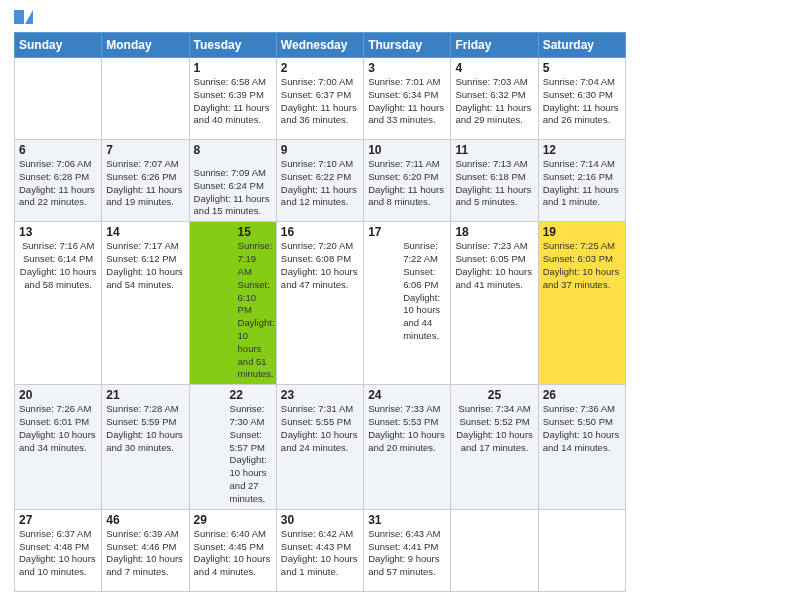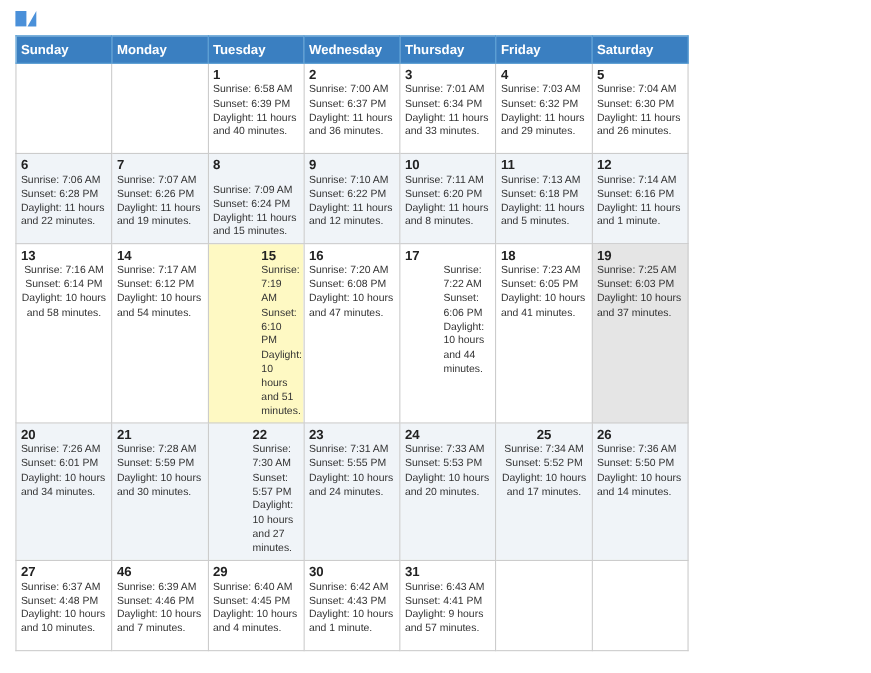--- a/index.html
+++ b/index.html
@@ -202,38 +202,38 @@
           </td>
           <td style="background: rgb(240, 244, 248);">
             <span class="day-num">11</span>
             <div class="day-info" style="white-space: pre-line;">Sunrise: 7:13 AM
 Sunset: 6:18 PM
 Daylight: 11 hours and 5 minutes.</div>
           </td>
           <td style="background: rgb(240, 244, 248);">
             <span class="day-num">12</span>
             <div class="day-info" style="white-space: pre-line;">Sunrise: 7:14 AM
-Sunset: 6:16 PM
+Sunset: 2:16 PM
 Daylight: 11 hours and 1 minute.</div>
           </td>
         </tr>
         <tr>
           <td style="background: rgb(255, 255, 255);">
             <span class="day-num">13</span>
             <div class="day-info" style="white-space: pre-line; text-align: center;">Sunrise: 7:16 AM
 Sunset: 6:14 PM
 Daylight: 10 hours and 58 minutes.</div>
           </td>
           <td style="background: rgb(255, 255, 255);">
             <span class="day-num">14</span>
             <div class="day-info" style="white-space: pre-line;">Sunrise: 7:17 AM
 Sunset: 6:12 PM
 Daylight: 10 hours and 54 minutes.</div>
           </td>
-          <td style="background: #fef9c3; padding-left: 48px;">
+          <td style="background: #84cc16; padding-left: 48px;">
             <span class="day-num">15</span>
             <div class="day-info" style="white-space: pre-line;">Sunrise: 7:19 AM
 Sunset: 6:10 PM
 Daylight: 10 hours and 51 minutes.</div>
           </td>
           <td style="background: rgb(255, 255, 255);">
             <span class="day-num">16</span>
             <div class="day-info" style="white-space: pre-line;">Sunrise: 7:20 AM
 Sunset: 6:08 PM
 Daylight: 10 hours and 47 minutes.</div>
@@ -243,21 +243,21 @@
             <div class="day-info" style="white-space: pre-line; margin-left: 35px;">Sunrise: 7:22 AM
 Sunset: 6:06 PM
 Daylight: 10 hours and 44 minutes.</div>
           </td>
           <td style="background: rgb(255, 255, 255);">
             <span class="day-num">18</span>
             <div class="day-info" style="white-space: pre-line;">Sunrise: 7:23 AM
 Sunset: 6:05 PM
 Daylight: 10 hours and 41 minutes.</div>
           </td>
-          <td style="background: #e5e5e5; margin-top: 14px;">
+          <td style="background: #fde047; margin-top: 14px;">
             <span class="day-num">19</span>
             <div class="day-info" style="white-space: pre-line;">Sunrise: 7:25 AM
 Sunset: 6:03 PM
 Daylight: 10 hours and 37 minutes.</div>
           </td>
         </tr>
         <tr>
           <td style="background: rgb(240, 244, 248);">
             <span class="day-num">20</span>
             <div class="day-info" style="white-space: pre-line;">Sunrise: 7:26 AM

